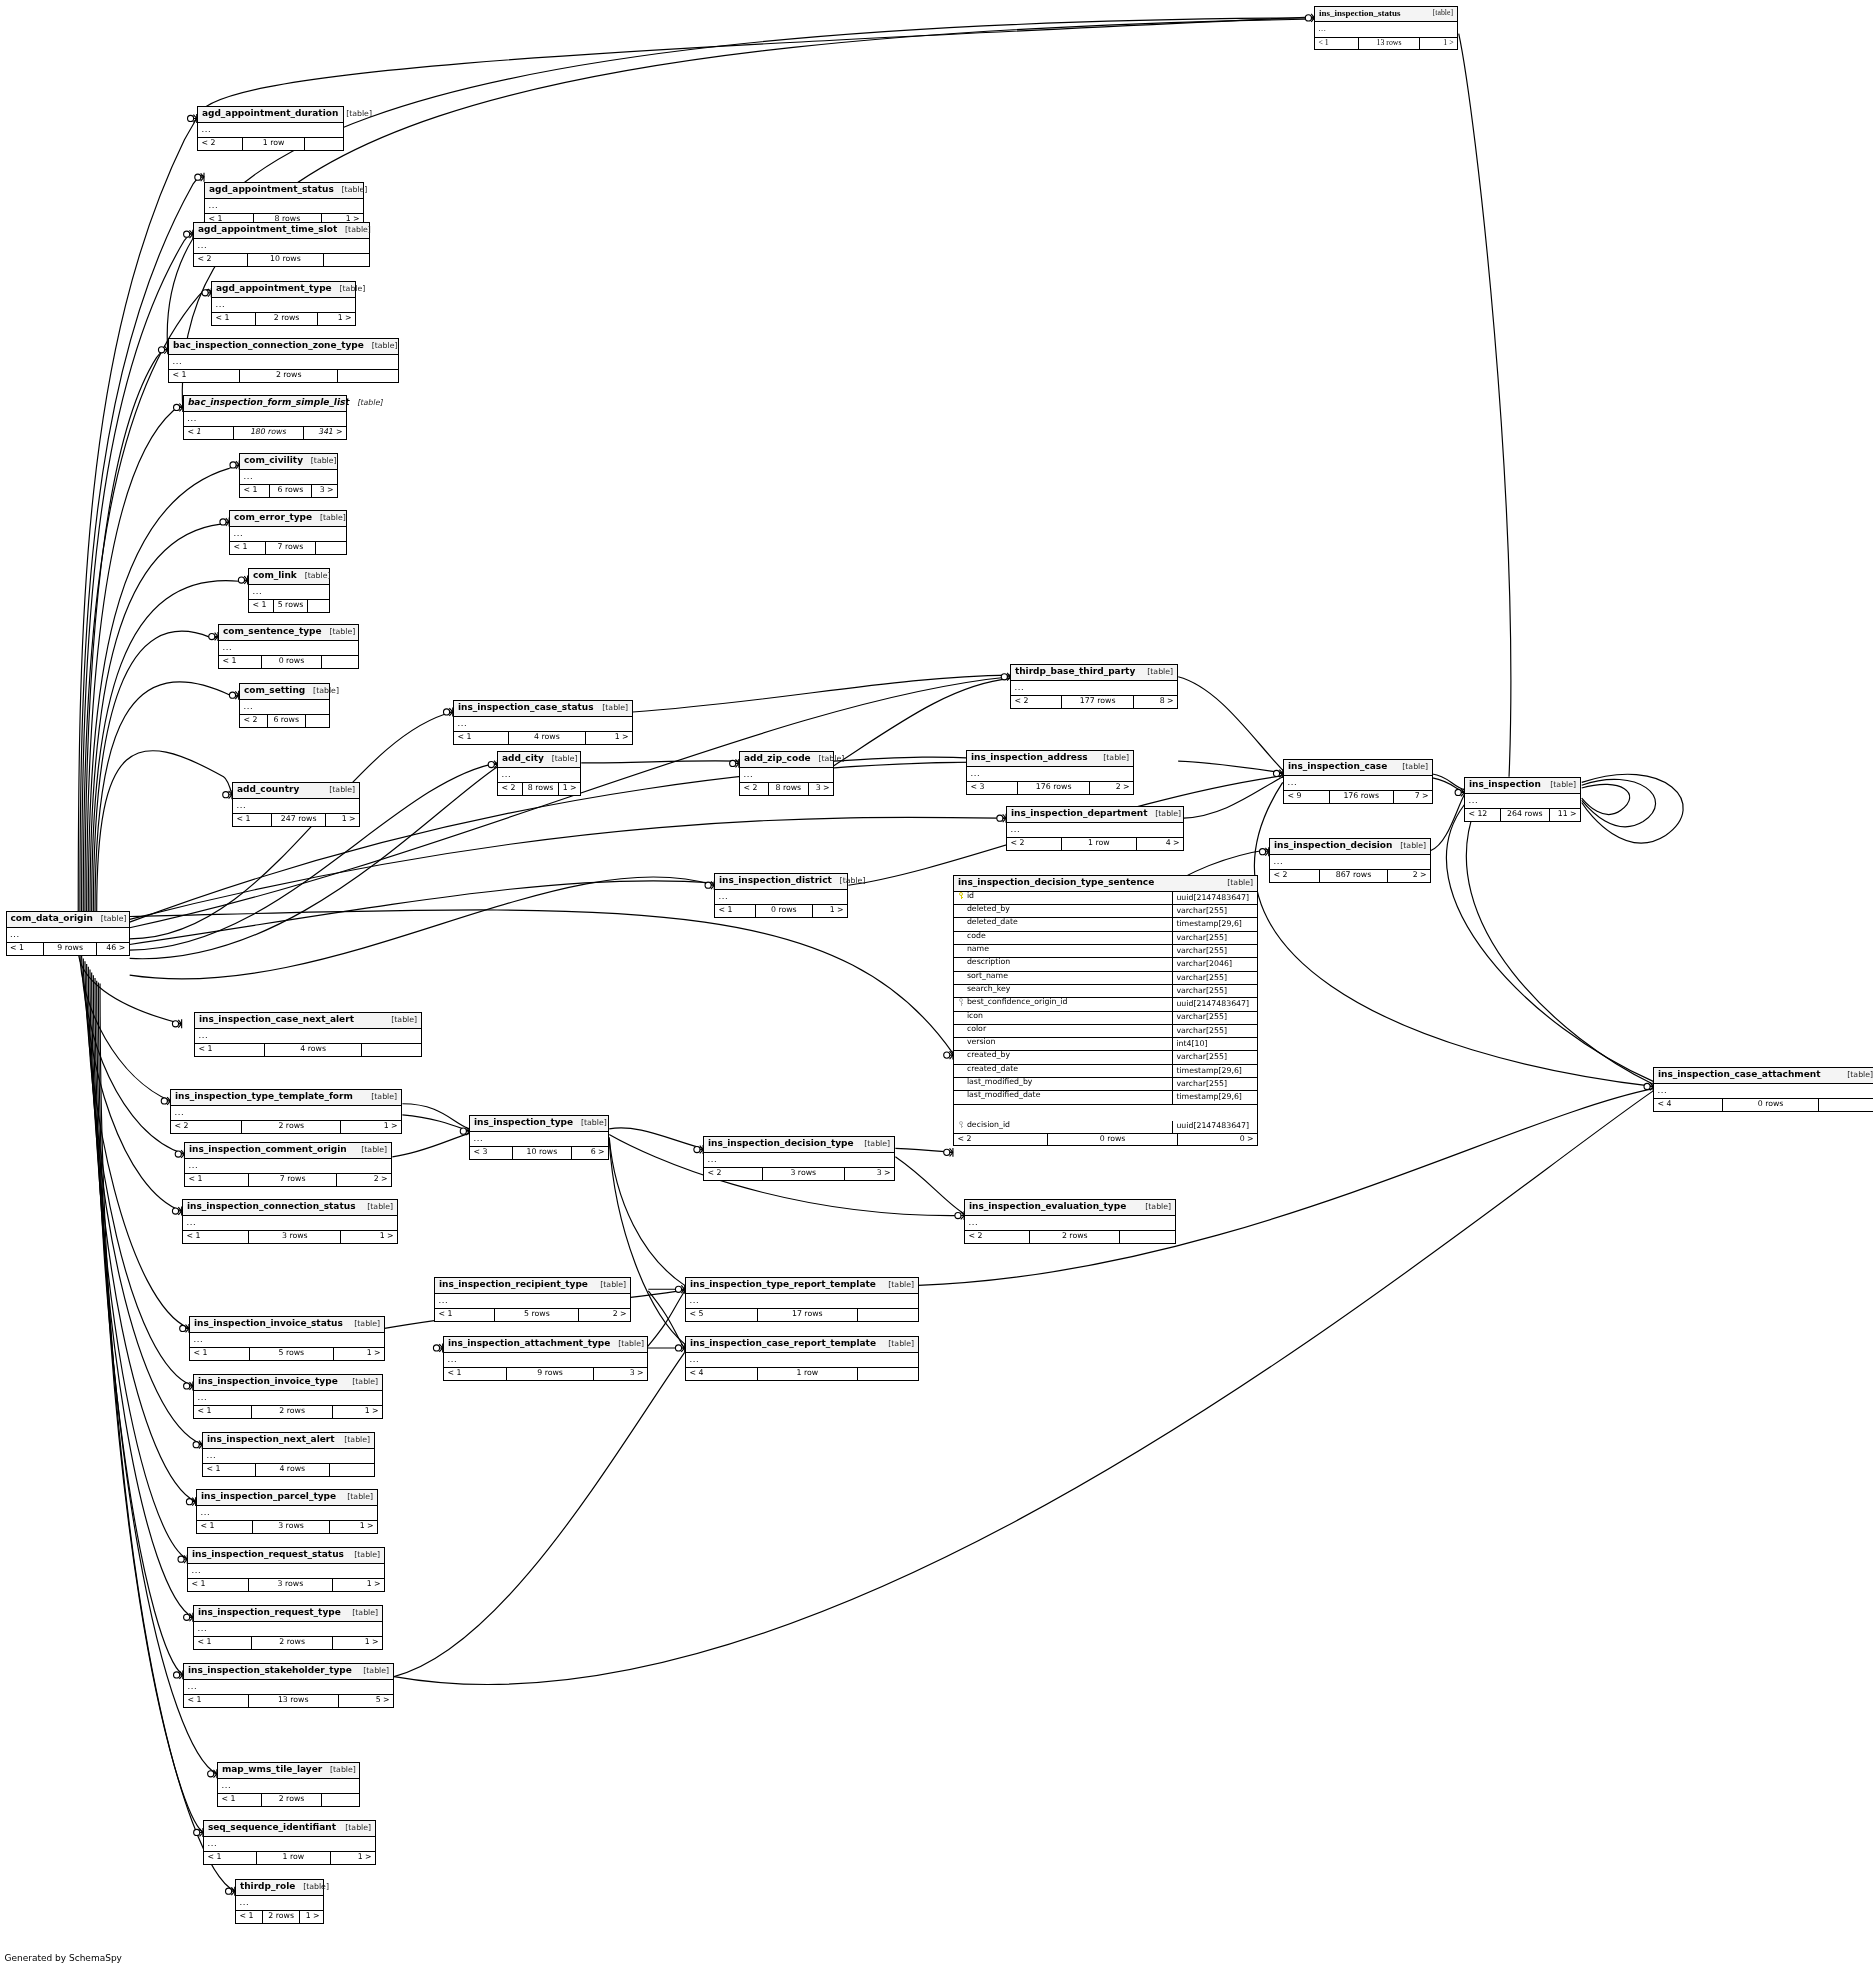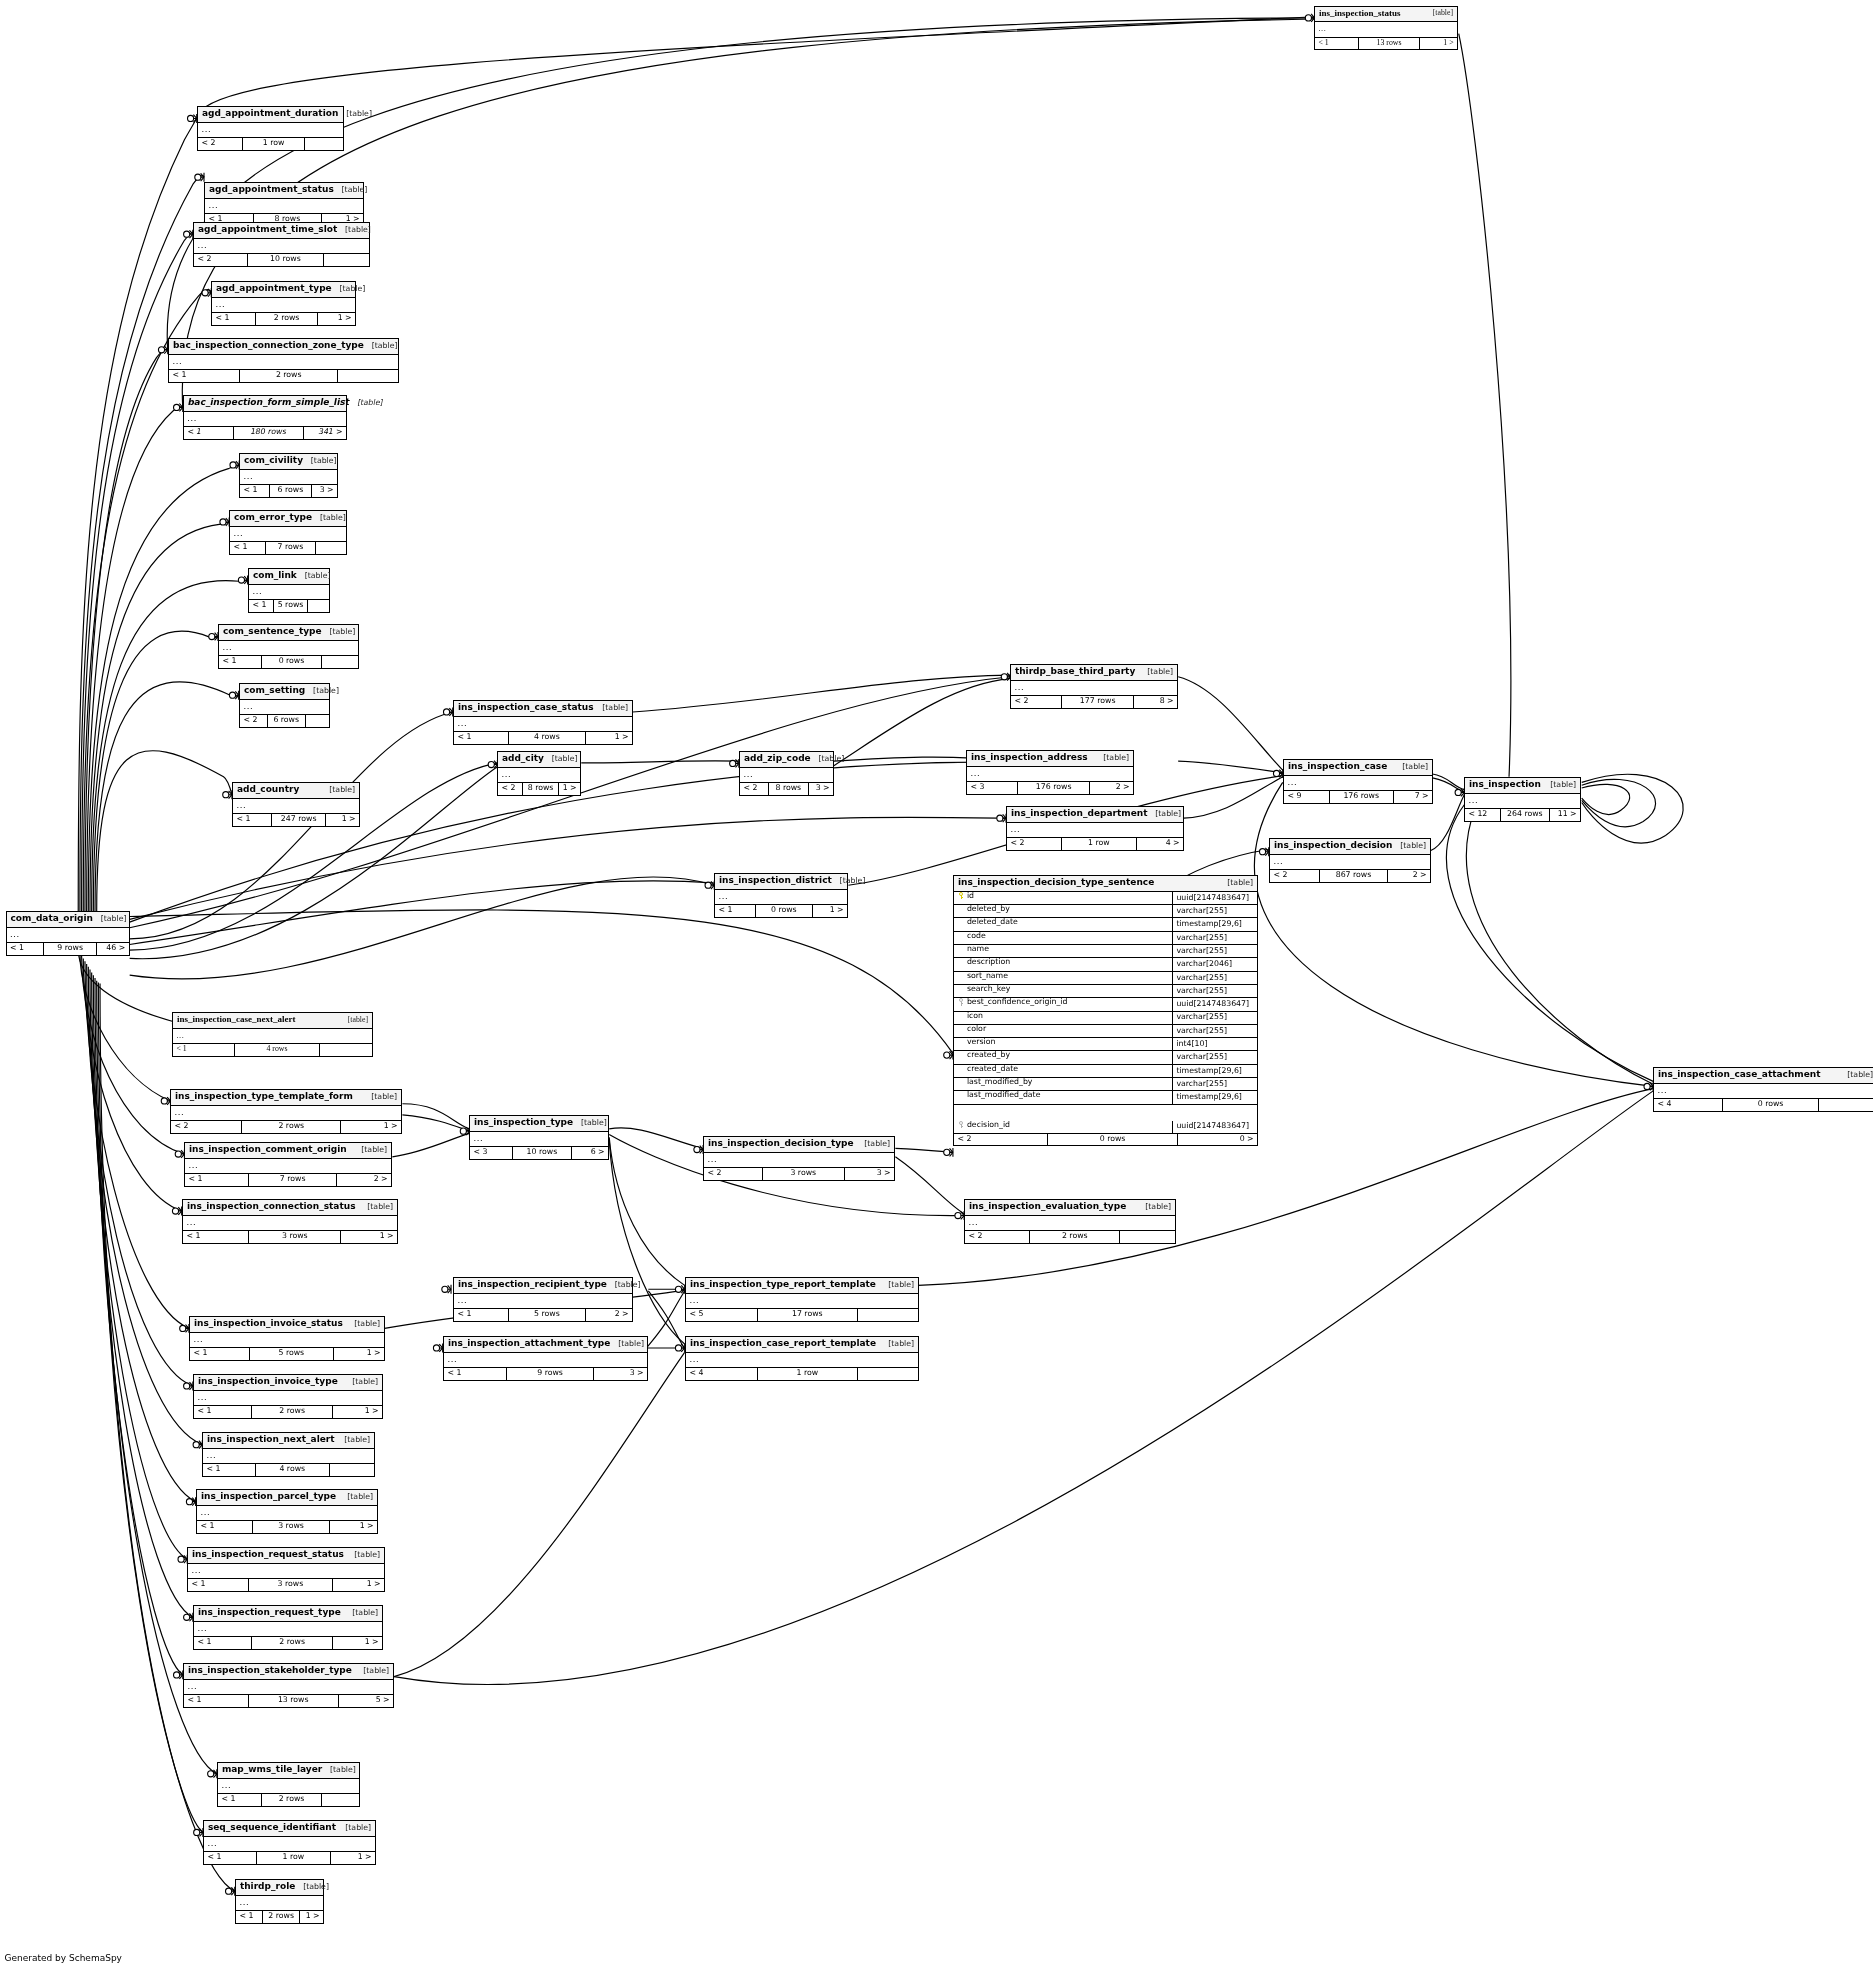--- a/index.html
+++ b/index.html
@@ -534,21 +534,21 @@
           <span class="nm">ins_inspection_case_attachment</span>
           <span class="tag">[table]</span>
         </div>
         <div class="body">...</div>
         <div class="foot">
           <div class="l">&lt; 4</div>
           <div class="c">0 rows</div>
           <div class="r"></div>
         </div>
       </div>
-      <div class="tbl" style="left: 172px; top: 1012px; width: 201px; font-family: Liberation Serif, serif;">
+      <div class="tbl" style="left: 194px; top: 1012px; width: 228px;">
         <div class="hdr">
           <span class="nm">ins_inspection_case_next_alert</span>
           <span class="tag">[table]</span>
         </div>
         <div class="body">...</div>
         <div class="foot">
           <div class="l">&lt; 1</div>
           <div class="c">4 rows</div>
           <div class="r"></div>
         </div>
@@ -618,21 +618,21 @@
           <span class="nm">ins_inspection_evaluation_type</span>
           <span class="tag">[table]</span>
         </div>
         <div class="body">...</div>
         <div class="foot">
           <div class="l">&lt; 2</div>
           <div class="c">2 rows</div>
           <div class="r"></div>
         </div>
       </div>
-      <div class="tbl" style="left: 453px; top: 1277px; width: 180px;">
+      <div class="tbl" style="left: 434px; top: 1277px; width: 197px;">
         <div class="hdr">
           <span class="nm">ins_inspection_recipient_type</span>
           <span class="tag">[table]</span>
         </div>
         <div class="body">...</div>
         <div class="foot">
           <div class="l">&lt; 1</div>
           <div class="c">5 rows</div>
           <div class="r">2 &gt;</div>
         </div>

